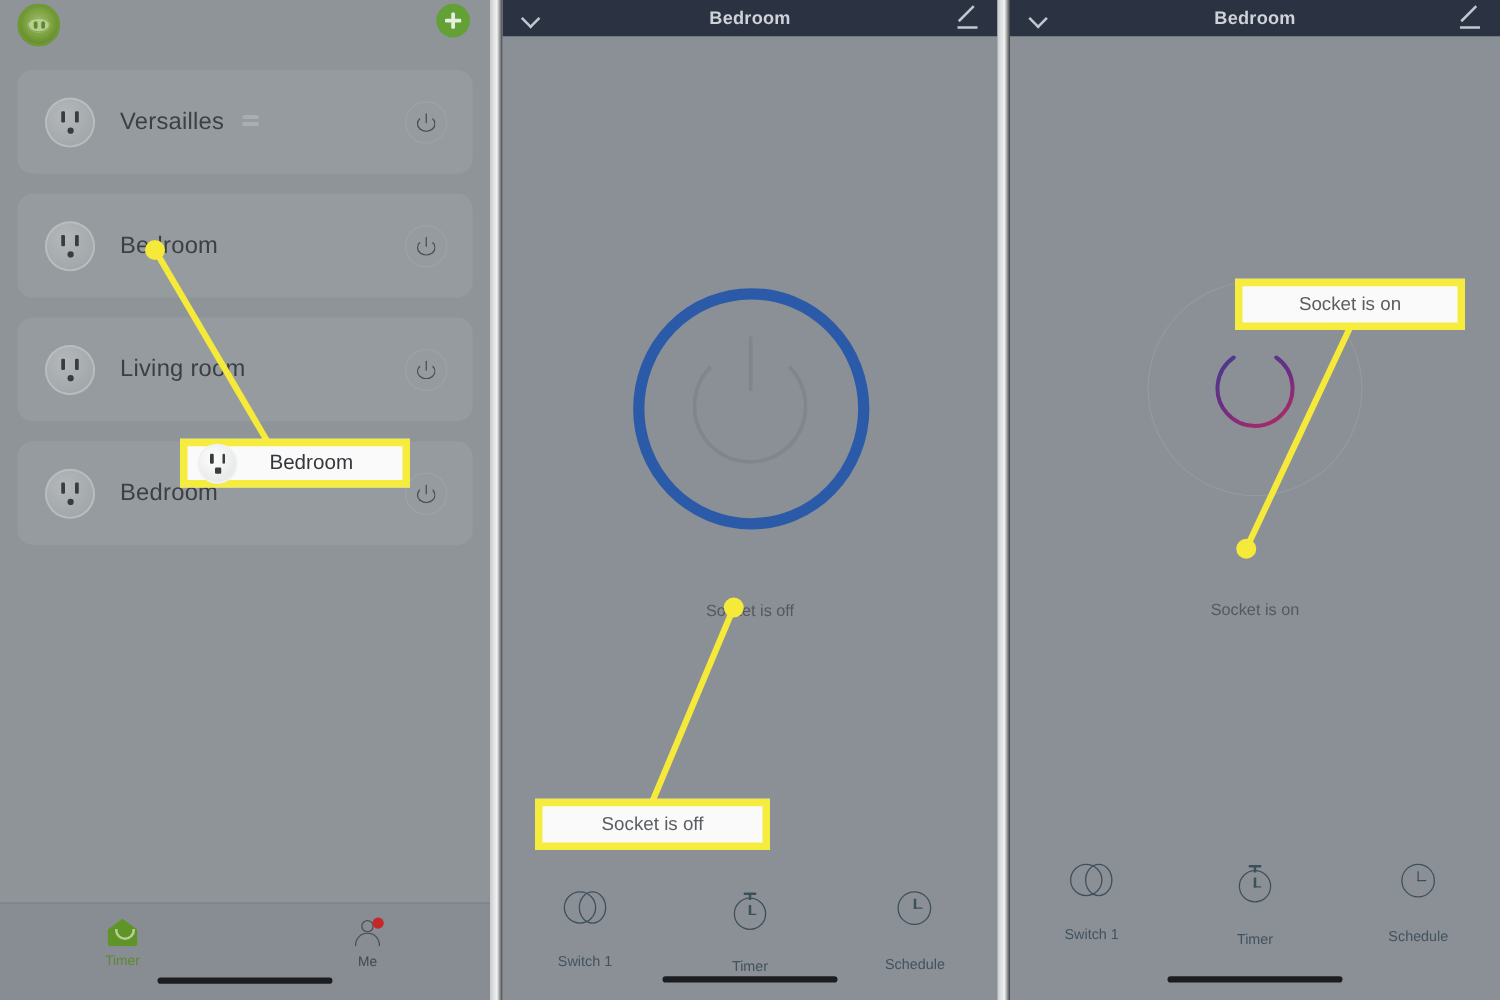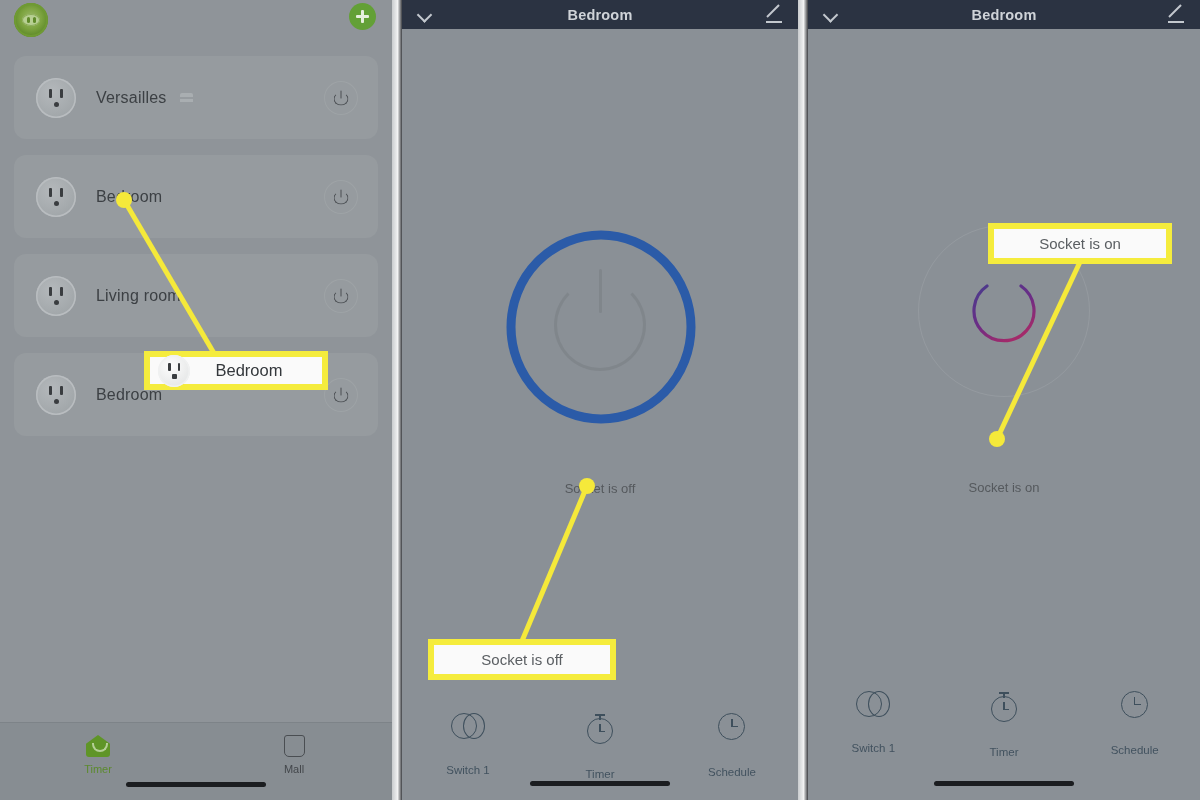--- a/index.html
+++ b/index.html
@@ -39,21 +39,21 @@
   .device-row { position:relative; height:83px; margin-bottom:16px; border-radius:12px;
     background:#969b9f; display:flex; align-items:center; padding:0 22px; }
   .socket-ico { position:relative; width:40px; height:40px; border-radius:50%;
     background: radial-gradient(circle at 40% 35%, #b4b8bb 0%, #a6abae 55%, #9aa0a3 100%);
     box-shadow: inset 0 0 0 1.5px #b9bdc0; flex:none; }
   .socket-ico .sl { position:absolute; width:3px; height:9px; border-radius:1px; background:#3a3d40; top:11px;}
   .socket-ico .sl.l { left:13px; }
   .socket-ico .sl.r { left:24px; }
   .socket-ico .gnd { position:absolute; left:17.5px; top:24px; width:5px; height:5px; border-radius:50%;
     background:#3a3d40; }
-  .device-name { margin-left:20px; font-size:16px; color:#3c4044; letter-spacing:.2px; }
+  .device-name { margin-left:20px; font-size:19px; color:#3c4044; letter-spacing:.2px; }
   .device-badge { display:inline-block; margin-left:9px; width:13px; height:11px; vertical-align:middle;
     border-radius:2px; background:
       linear-gradient(#a9aeb1 0 3.5px, transparent 3.5px 5.5px, #a9aeb1 5.5px 9px, transparent 9px); }
   .row-power { position:absolute; right:20px; top:50%; transform:translateY(-50%);
     width:34px; height:34px; border-radius:50%; box-shadow: inset 0 0 0 1px #9ea3a6; }
   .pwr-glyph { position:absolute; left:50%; top:50%; transform:translate(-50%,-50%);
     width:15px; height:15px; }
   .pwr-glyph .ring { position:absolute; left:0; top:2px; width:15px; height:13px; border-radius:50%;
     border:1.7px solid #4a4e52; border-top-color:transparent; }
   .pwr-glyph .stem { position:absolute; left:6.6px; top:0; width:1.8px; height:8px; background:#4a4e52;
@@ -240,22 +240,26 @@
       </div>
 
     </div>
 
     <div class="tabbar">
       <div class="tab active">
         <span class="ic-home"></span>
         <span class="lbl">Timer</span>
       </div>
       <div class="tab">
-        <span class="ic-bag"></span>
-        <span class="lbl">Mall</span>
+        <span class="ic-me">
+          <span class="head"></span>
+            <span class="body"></span>
+          <span class="dot"></span>
+        </span>
+        <span class="lbl">Me</span>
       </div>
       <div class="home-indicator"></div>
     </div>
   </div>
 
   <div id="panel-divider-1"></div>
 
   <div class="panel" id="panel-2">
     <div class="detail-header">
       <span class="hdr-back"></span>

